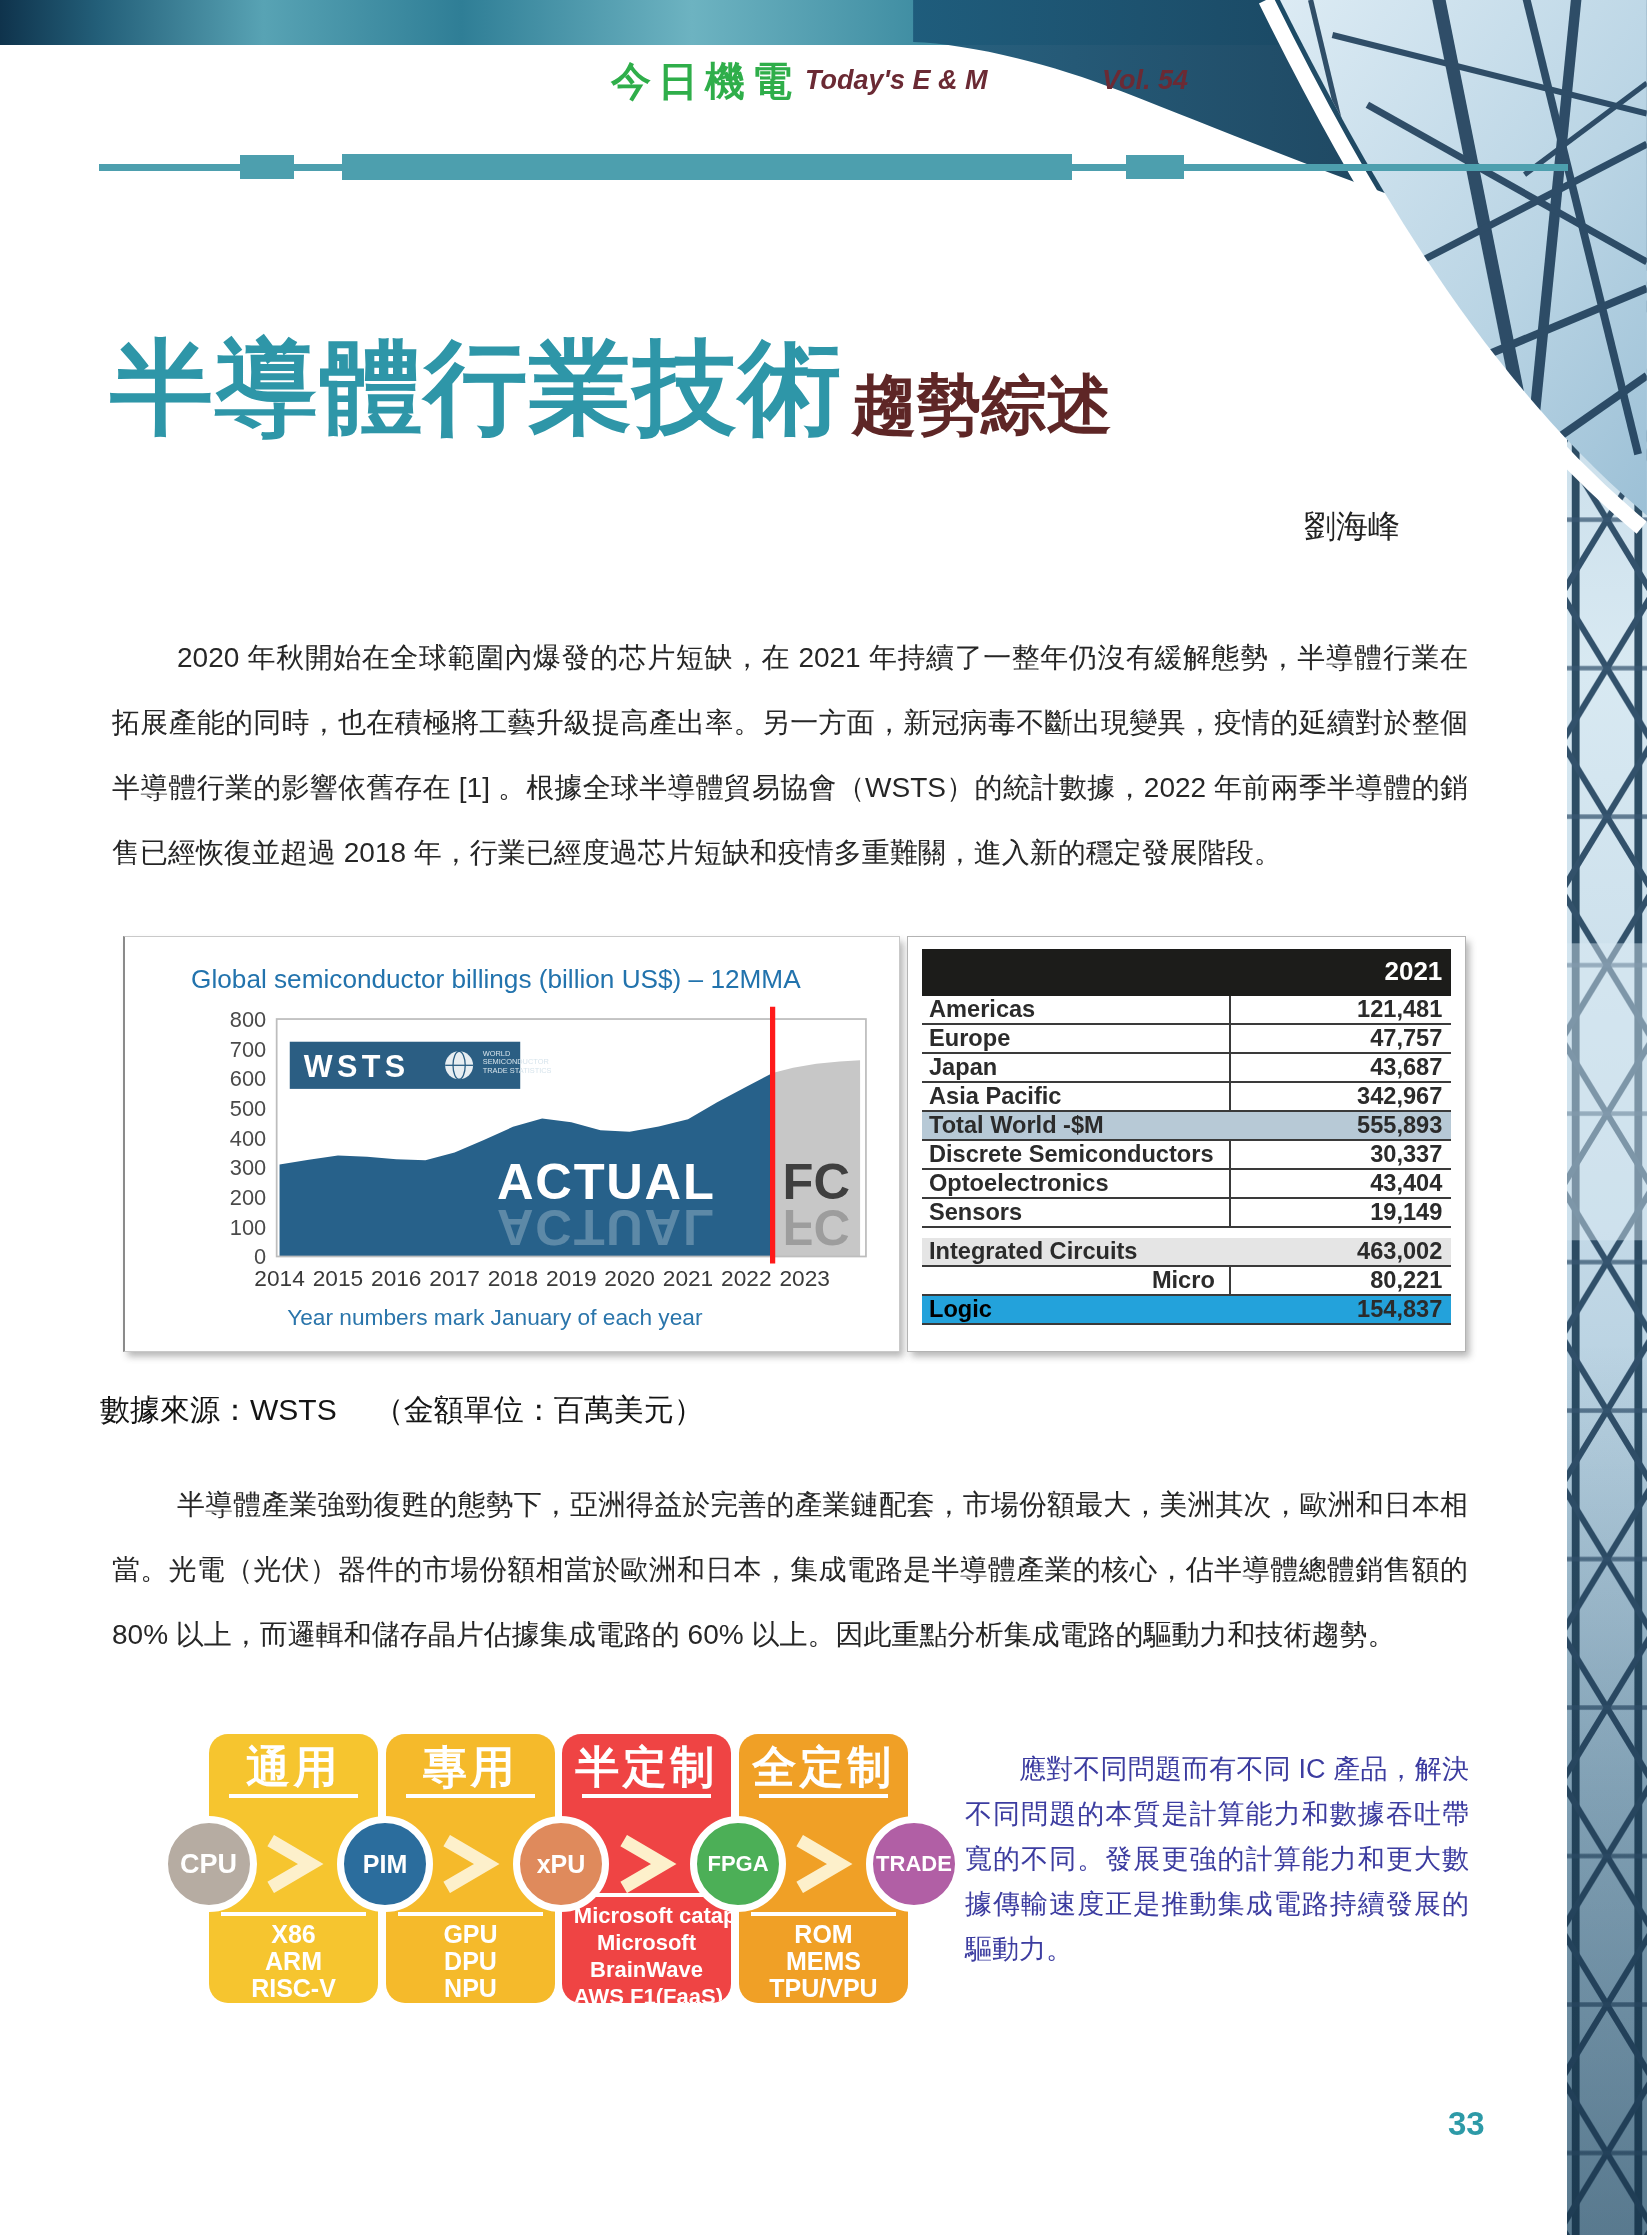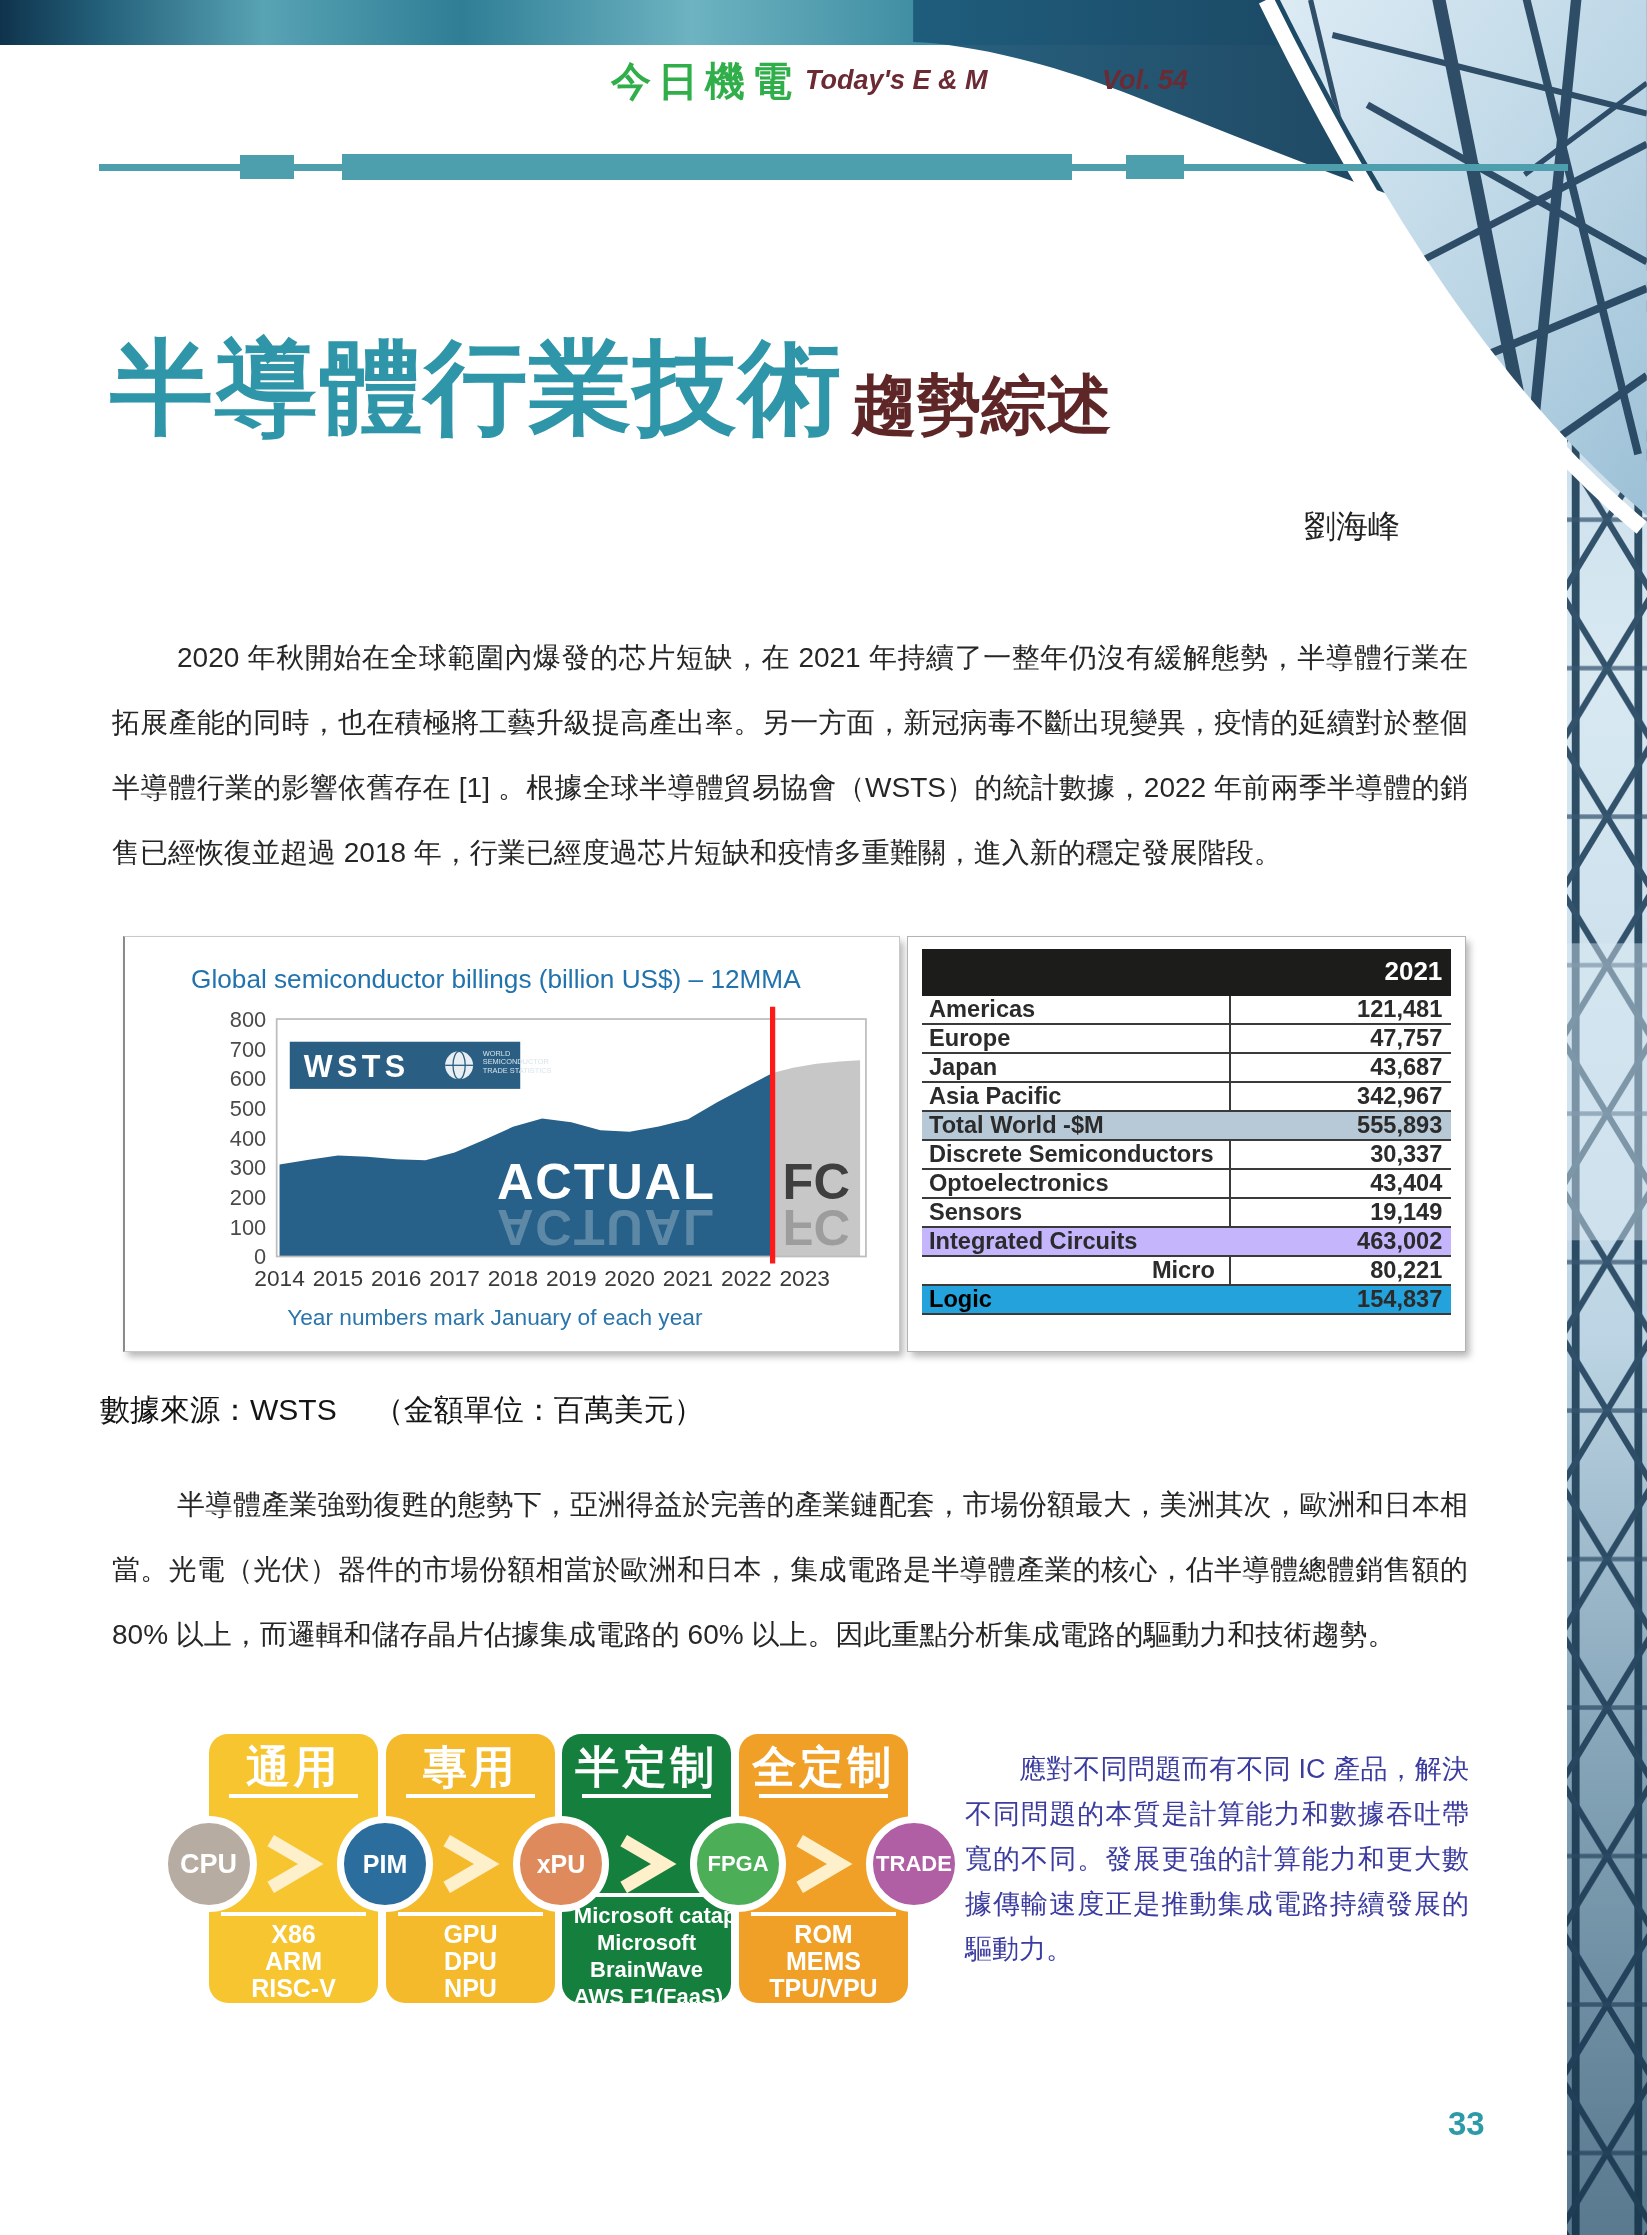--- a/index.html
+++ b/index.html
@@ -46,21 +46,21 @@
   .trow{display:flex;height:27px;align-items:center;border-bottom:2.6px solid #3a3a3a;
     font-weight:bold;font-size:23.6px;color:#2b2b2b;}
   .trow.thead{height:44px;background:#1c1c1a;border-bottom:3.5px solid #1c1c1a;}
   .thead .tval{color:#fff;font-size:26px;}
   .tlab{flex:0 0 58%;padding-left:7px;box-sizing:border-box;white-space:nowrap;}
   .tval{flex:1;height:100%;display:flex;align-items:center;justify-content:flex-end;
     padding-right:8.7px;box-sizing:border-box;}
   .trow.plain .tval,.trow.sub .tval{border-left:2.6px solid #3a3a3a;}
   .trow.sub .tlab{text-align:right;padding-right:14px;}
   .trow.total{background:#b7c9d6;}
-  .trow.ic{background:#c4b5fd;}
+  .trow.ic{background:#e5e5e5;margin-top:10px;}
   .trow.logic{background:#23a2db;}
   .trow.logic .tlab{color:#000000;}
   
   .diagram{position:absolute;left:157px;top:1734px;width:830px;height:273px;z-index:4;overflow:hidden;}
   .dcol{position:absolute;top:0;height:269px;width:169px;border-radius:19px;overflow:hidden;}
   .dhead{margin-top:7px;text-align:center;color:#fff;font-weight:bold;font-size:44px;
     letter-spacing:3.5px;line-height:51px;}
   .dline{width:76%;height:4.4px;background:#fff;margin:1.7px auto 0;}
   .dlist{position:absolute;left:7%;right:7%;top:178px;text-align:center;}
   .dcol.c3 .dlist{top:159px;}
@@ -285,21 +285,21 @@
         <div class="dsep"></div>
           <div class="dit">GPU</div>
           <div class="dit">DPU</div>
           <div class="dit">NPU</div>
         </div>
       </div>
       <div class="chev" style="left:281px">
       <svg width="66" height="58" viewBox="0 0 76 66">
           <path d="M10,6 L56,33 L10,60" stroke="#fdf0cb" stroke-width="15" fill="none"></path>
         </svg></div>
-      <div class="dcol c3" style="left:405px;background:#15803d">
+      <div class="dcol c3" style="left:405px;background:#ef4444">
       <div class="dhead">半定制</div>
       <div class="dline"></div>
       <div class="dlist">
         <div class="dsep"></div>
           <div class="dit">Microsoft catapult</div>
           <div class="dit">Microsoft</div>
           <div class="dit">BrainWave</div>
           <div class="dit">AWS F1(FaaS)</div>
         </div>
       </div>

